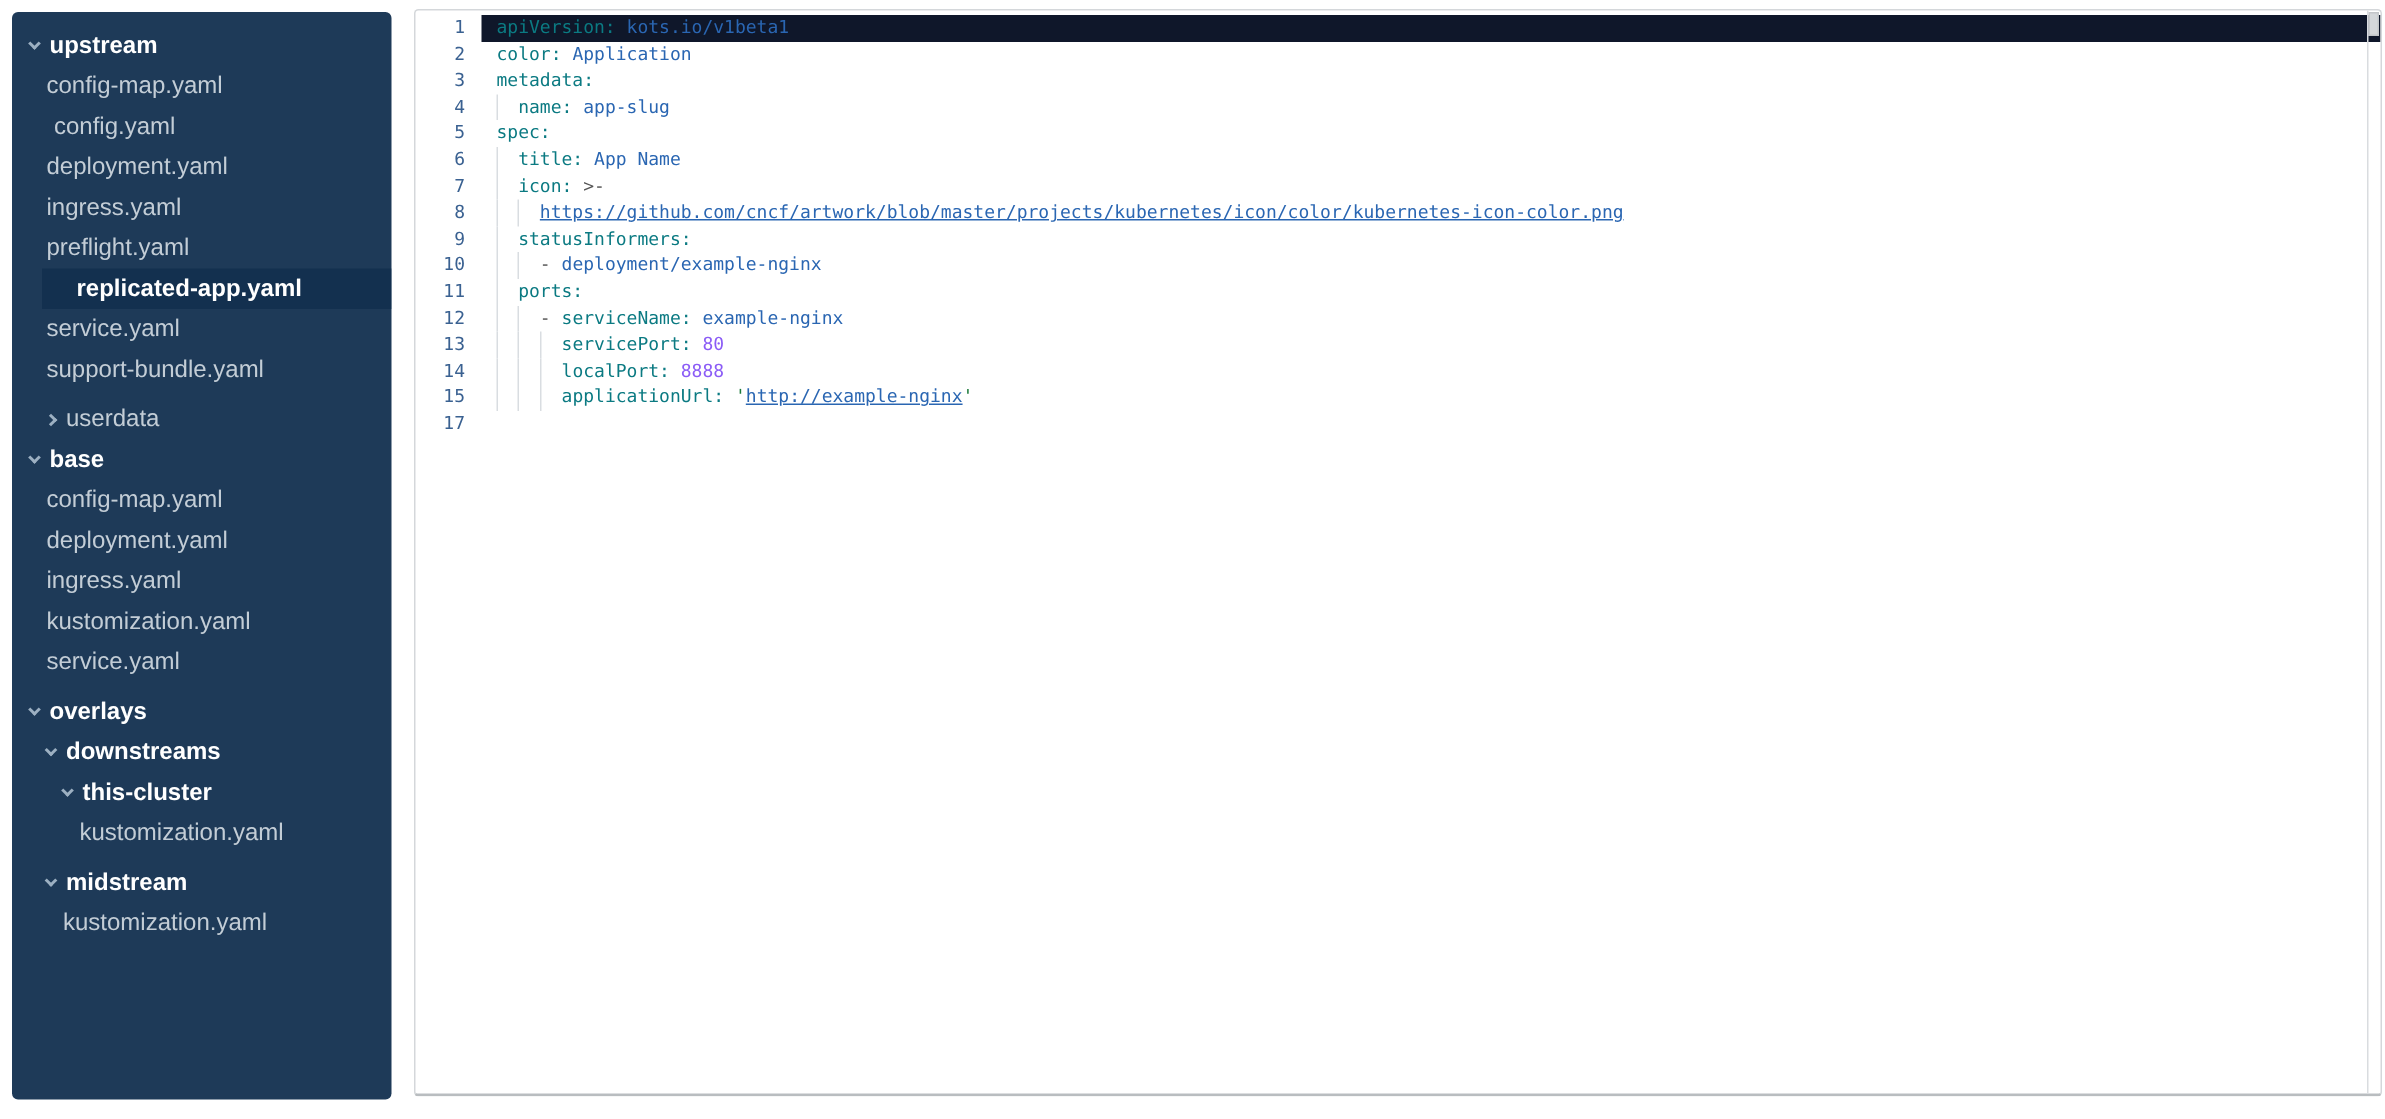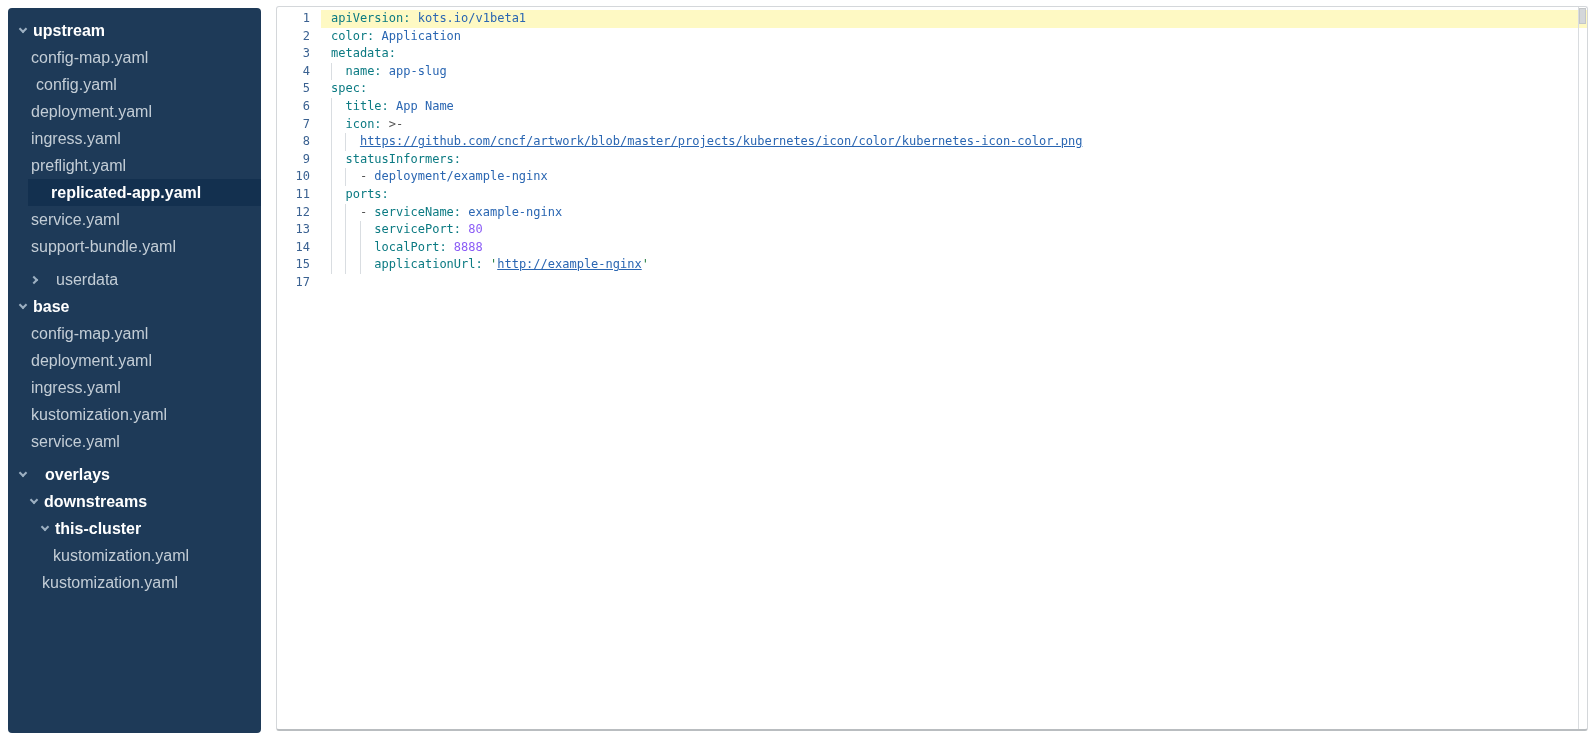--- a/index.html
+++ b/index.html
@@ -13,21 +13,21 @@
     flex: 0 0 253px; width: 253px; height: 725px;
     background: #1e3a58; border-radius: 4px;
     padding-top: 9px; overflow: hidden;
   }
   .sb-row {
     display: flex; align-items: center; height: 27px;
     font-size: 16px; color: #c3cdd6; cursor: pointer; white-space: nowrap;
   }
   .sb-row.bold { color: #ffffff; font-weight: 700; }
   .sb-row.selected { background: #13304f; color: #ffffff; font-weight: 700; }
-  .sb-row.gap-before { margin-top: 6px; gap: 12px; }
+  .sb-row.gap-before { margin-top: 6px; }
   .chev {
     width: 6px; height: 6px; display: inline-block; flex: 0 0 auto;
     border-right: 2px solid #9db0c2; border-bottom: 2px solid #9db0c2;
     margin-right: 7px;
   }
   .chev.down { transform: rotate(45deg); margin-top: -4px; }
   .chev.right { transform: rotate(-45deg); }
 
   
   .editor {
@@ -45,21 +45,21 @@
   .sb-thumb {
     position: absolute; top: 1px; right: 1px; width: 7px; height: 16px;
     background: #d4d7da; border: 1px solid #c3c6c9;
   }
   .line { display: flex; height: 17.6px; position: relative; }
   .ln {
     flex: 0 0 44px; padding-right: 11px; text-align: right;
     color: #3a6191; user-select: none;
   }
   .code { flex: 1; position: relative; white-space: pre; color: #333333; padding-left: 10px; }
-  .line.active .code { background: #fef9c3; }
+  .line.active .code { background: #0f172a; }
   .guide { position: absolute; top: 0; bottom: 0; width: 1px; background: #d9dde1; }
 
   .tk-key  { color: #0b7a82; }
   .tk-val  { color: #2a66b2; }
   .tk-num  { color: #8b5cf6; }
   .tk-str  { color: #1e7b3c; }
   .tk-meta { color: #555555; }
   .tk-link { color: #2a66b2; text-decoration: underline; }
   .tk-plain { color: #333333; }
 </style>
@@ -127,20 +127,24 @@
         <span class="chev down"></span>
         <span>downstreams</span>
       </div>
       <div class="sb-row bold" style="padding-left: 34px;">
         <span class="chev down"></span>
         <span>this-cluster</span>
       </div>
       <div class="sb-row" style="padding-left: 45px;">
         <span>kustomization.yaml</span>
       </div>
+      <div class="sb-row bold gap-before" style="padding-left: 23px;">
+        <span class="chev down"></span>
+        <span>midstream</span>
+      </div>
       <div class="sb-row" style="padding-left: 34px;">
         <span>kustomization.yaml</span>
       </div>
     </div>
   <div class="editor">
     <div>
         <div class="line active">
           <span class="ln">1</span>
           <span class="code"><span class="tk-key">apiVersion:</span><span class="tk-plain"> </span><span class="tk-val">kots.io/v1beta1</span></span>
         </div>

